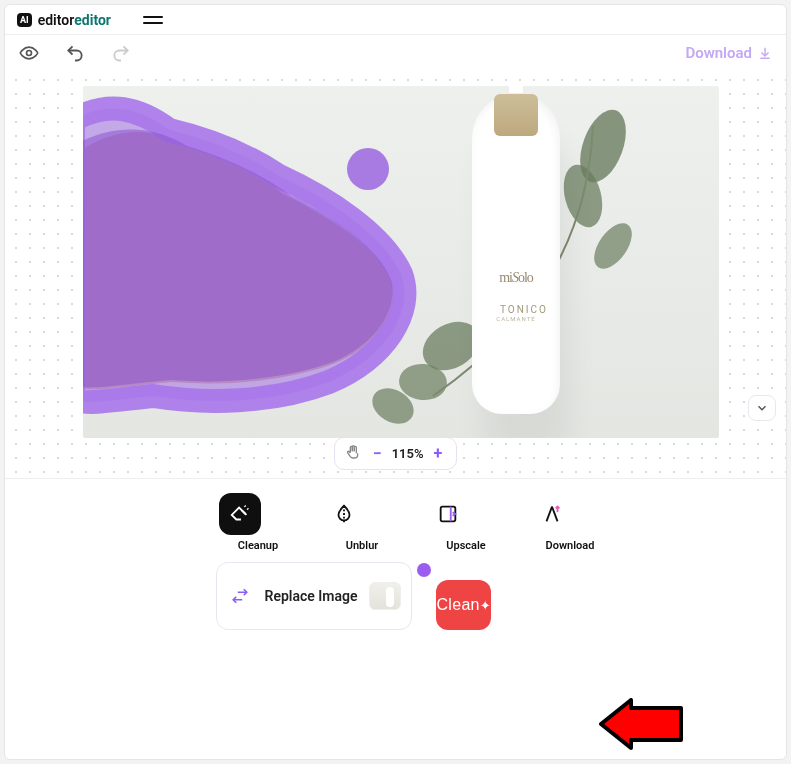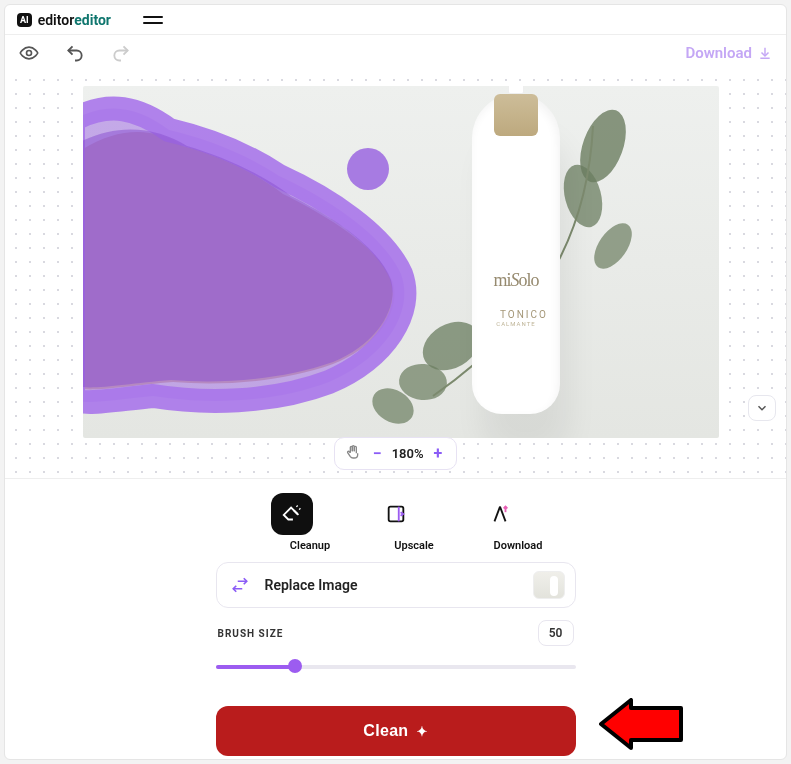--- a/index.html
+++ b/index.html
@@ -62,21 +62,21 @@
     position:absolute; left:389px; top:8px; width:88px; height:320px;
     background:#fff; border-radius:44px 44px 30px 30px;
     box-shadow: -2px 4px 10px rgba(0,0,0,0.05) inset, 10px 40px 30px rgba(0,0,0,0.06);
   }
   .bottle::before{
     content:""; position:absolute; top:0; left:22px; width:44px; height:42px;
     background:linear-gradient(#cdbd99,#bda97e); border-radius:6px;
   }
   .bottle-cap{position:absolute; top:-16px; left:36px; width:16px; height:16px; background:#fff; border:1px solid #eee; border-radius:2px;}
   .bottle-label { position:absolute; top:176px; left:0; width:100%; text-align:center; color:#968a6f; }
-  .bottle-label .brand { font-family: Georgia, serif; font-size:18px; letter-spacing:-1px;}
+  .bottle-label .brand { font-family: Georgia, serif; font-size:14px; letter-spacing:-1px;}
   .bottle-label .brand .s { font-style:italic; }
   .bottle-label .sub1 { font-size:10px; letter-spacing:2px; margin-top:18px; color:#a59778;margin-left:16px;}
   .bottle-label .sub2 { font-size:6px; letter-spacing:1px; color:#bfb598;}
   .hand-mask {
     position:absolute; left:0; top:0; width:636px; height:352px;
   }
   .dot-mask { position:absolute; left:264px; top:62px; width:42px; height:42px; border-radius:50%; background:rgba(155,102,224,0.85); }
 
   
   .zoom-wrap { position:absolute; left:0; right:0; bottom:8px; display:flex; justify-content:center; }
@@ -97,21 +97,21 @@
   .tool-tab { display:flex; flex-direction:column; align-items:center; gap:4px; cursor:pointer; width:58px;}
   .tool-tab .icon-box { width:42px; height:42px; border-radius:12px; display:flex; align-items:center; justify-content:center; color:#111;}
   .tool-tab.active .icon-box { background:#0f0f0f; color:#fff; }
   .tool-tab .label { font-size:11px; font-weight:600; color:#111;margin-left:37px;}
   .tool-tab.active .label { color:#111; }
 
   
   .panel {
     margin: 0 auto;
     width: 360px;
-    display:flex; flex-direction:column; gap:12px;
+    display:flex; gap:12px;
   }
   .replace-row {
     display:flex; align-items:center;
     border:1px solid #e8e6ef; border-radius:12px; padding:8px 10px; gap:12px;
     cursor:pointer;
   }
   .replace-row .swap-icon {
     width:26px; height:26px; border-radius:6px;
     display:flex; align-items:center; justify-content:center; color:#8b5cf6;
   }
@@ -129,23 +129,23 @@
   }
   .slider {
     position:relative; height:20px; margin-top:-2px;
   }
   .track { position:absolute; top:9px; left:0; right:0; height:4px; background:#e9e7ef; border-radius:2px;}
   .fill { position:absolute; top:9px; left:0; width:22%; height:4px; background:#9c5cf0; border-radius:2px;}
   .knob { position:absolute; top:3px; left:calc(22% - 7px); width:14px; height:14px; border-radius:50%; background:#9c5cf0;}
 
   .clean-btn {
     margin-top:18px;
-    background:#b91c1c; color:#fff; border:none; border-radius:12px;
-    padding:16px 0; font-size:16px; font-weight:700; letter-spacing:0.3px;
-    display:flex; align-items:center; justify-content:center; gap:8px; cursor:pointer;
+    background:#ef4444; color:#fff; border:none; border-radius:12px;
+    padding:16px 0; font-size:16px; font-weight:400; letter-spacing:0.3px;
+    display:flex; align-items:center; justify-content:center; cursor:pointer;
   }
   .sparkle { font-size:13px; }
 
   
   .annot-arrow {
     position:absolute; left:590px; top:693px; z-index:50;
   }
 </style>
 </head>
 <body>
@@ -235,21 +235,21 @@
       <div class="zoom">
         <span class="hand-icon">
           <svg width="16" height="16" viewBox="0 0 24 24" fill="none" stroke="currentColor" stroke-width="2">
               <path d="M8 13V5a1.5 1.5 0 0 1 3 0v6"></path>
               <path d="M11 11V4a1.5 1.5 0 0 1 3 0v7"></path>
               <path d="M14 11V5a1.5 1.5 0 0 1 3 0v9"></path>
               <path d="M8 13l-2-2a1.5 1.5 0 0 0-2 2l4 6a5 5 0 0 0 4 2h2a5 5 0 0 0 5-5v-2"></path>
             </svg>
         </span>
         <span class="z-btn">−</span>
-        <span>180%</span>
+        <span>115%</span>
         <span class="z-btn">+</span>
       </div>
     </div>
   </div>
 
   <div class="collapse-btn">
     <svg width="14" height="14" viewBox="0 0 24 24" fill="none" stroke="currentColor" stroke-width="2.5">
         <path d="M6 9l6 6 6-6"></path>
       </svg>
   </div>
@@ -261,20 +261,29 @@
             <path d="M18 12 11 5 3 13l5 5h5"></path>
             <path d="M14 8l5 5"></path>
             <path d="M17 3l1 1M20 6l1 1"></path>
           </svg>
         </div>
       <div class="label">Cleanup</div>
     </div>
     <div class="tool-tab">
       <div class="icon-box">
           <svg width="22" height="22" viewBox="0 0 24 24" fill="none" stroke="currentColor" stroke-width="2">
+            <path d="M12 3C8 7 6 10 6 13a6 6 0 0 0 12 0c0-3-2-6-6-10z"></path>
+            <path d="M12 3v18" stroke-dasharray="2 2"></path>
+          </svg>
+        </div>
+      <div class="label">Unblur</div>
+    </div>
+    <div class="tool-tab">
+      <div class="icon-box">
+          <svg width="22" height="22" viewBox="0 0 24 24" fill="none" stroke="currentColor" stroke-width="2">
             <rect x="4" y="4" width="16" height="16" rx="2"></rect>
             <path d="M15 4v16" stroke="#9c5cf0"></path>
             <path d="M17 10l3 2-3 2" stroke="#9c5cf0"></path>
           </svg>
         </div>
       <div class="label">Upscale</div>
     </div>
     <div class="tool-tab">
       <div class="icon-box">
           <svg width="22" height="22" viewBox="0 0 24 24" fill="none" stroke="currentColor" stroke-width="2">
@@ -296,24 +305,20 @@
             <path d="M17 3l4 4-4 4"></path>
             <path d="M21 7H9"></path>
             <path d="M7 21l-4-4 4-4"></path>
             <path d="M3 17h12"></path>
           </svg>
       </div>
       <div class="text">Replace Image</div>
       <div class="thumb"></div>
     </div>
 
-    <div class="brush-header">
-      <span>BRUSH SIZE</span>
-      <span class="brush-val">50</span>
-    </div>
     <div class="slider">
       <div class="track"></div>
       <div class="fill"></div>
       <div class="knob"></div>
     </div>
 
     <button class="clean-btn">
       <span>Clean</span>
       <span class="sparkle">✦</span>
     </button>

